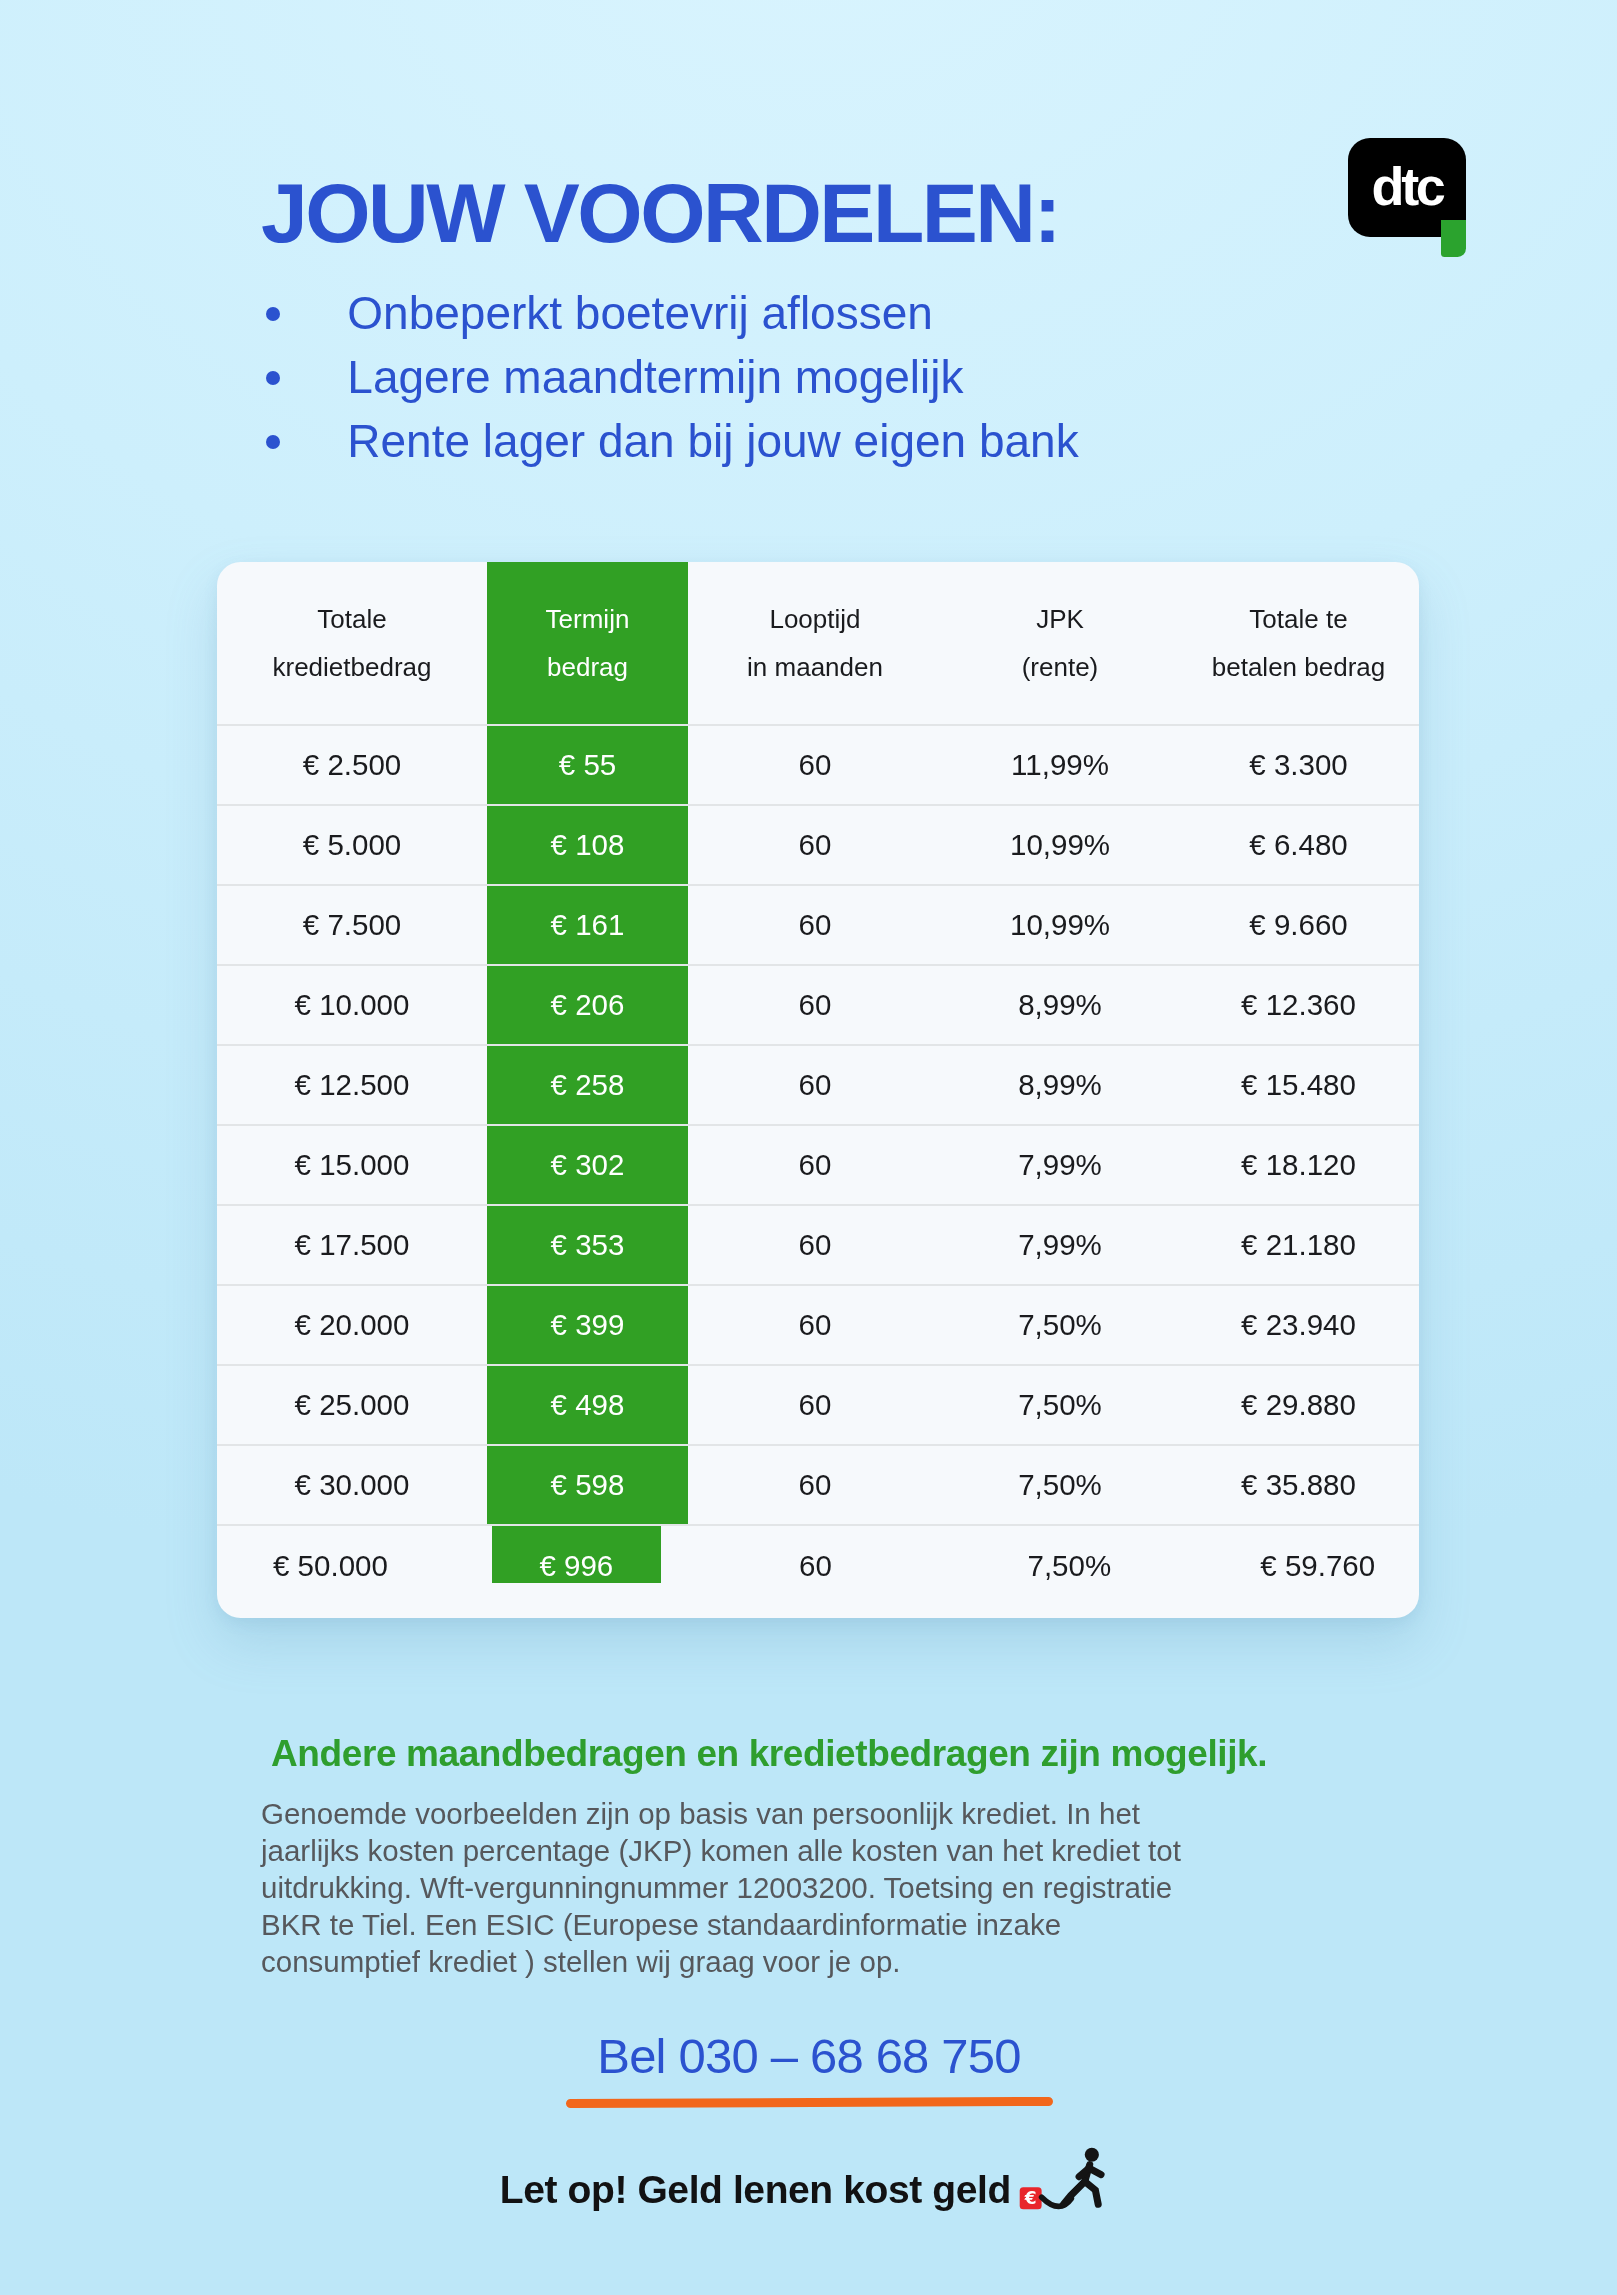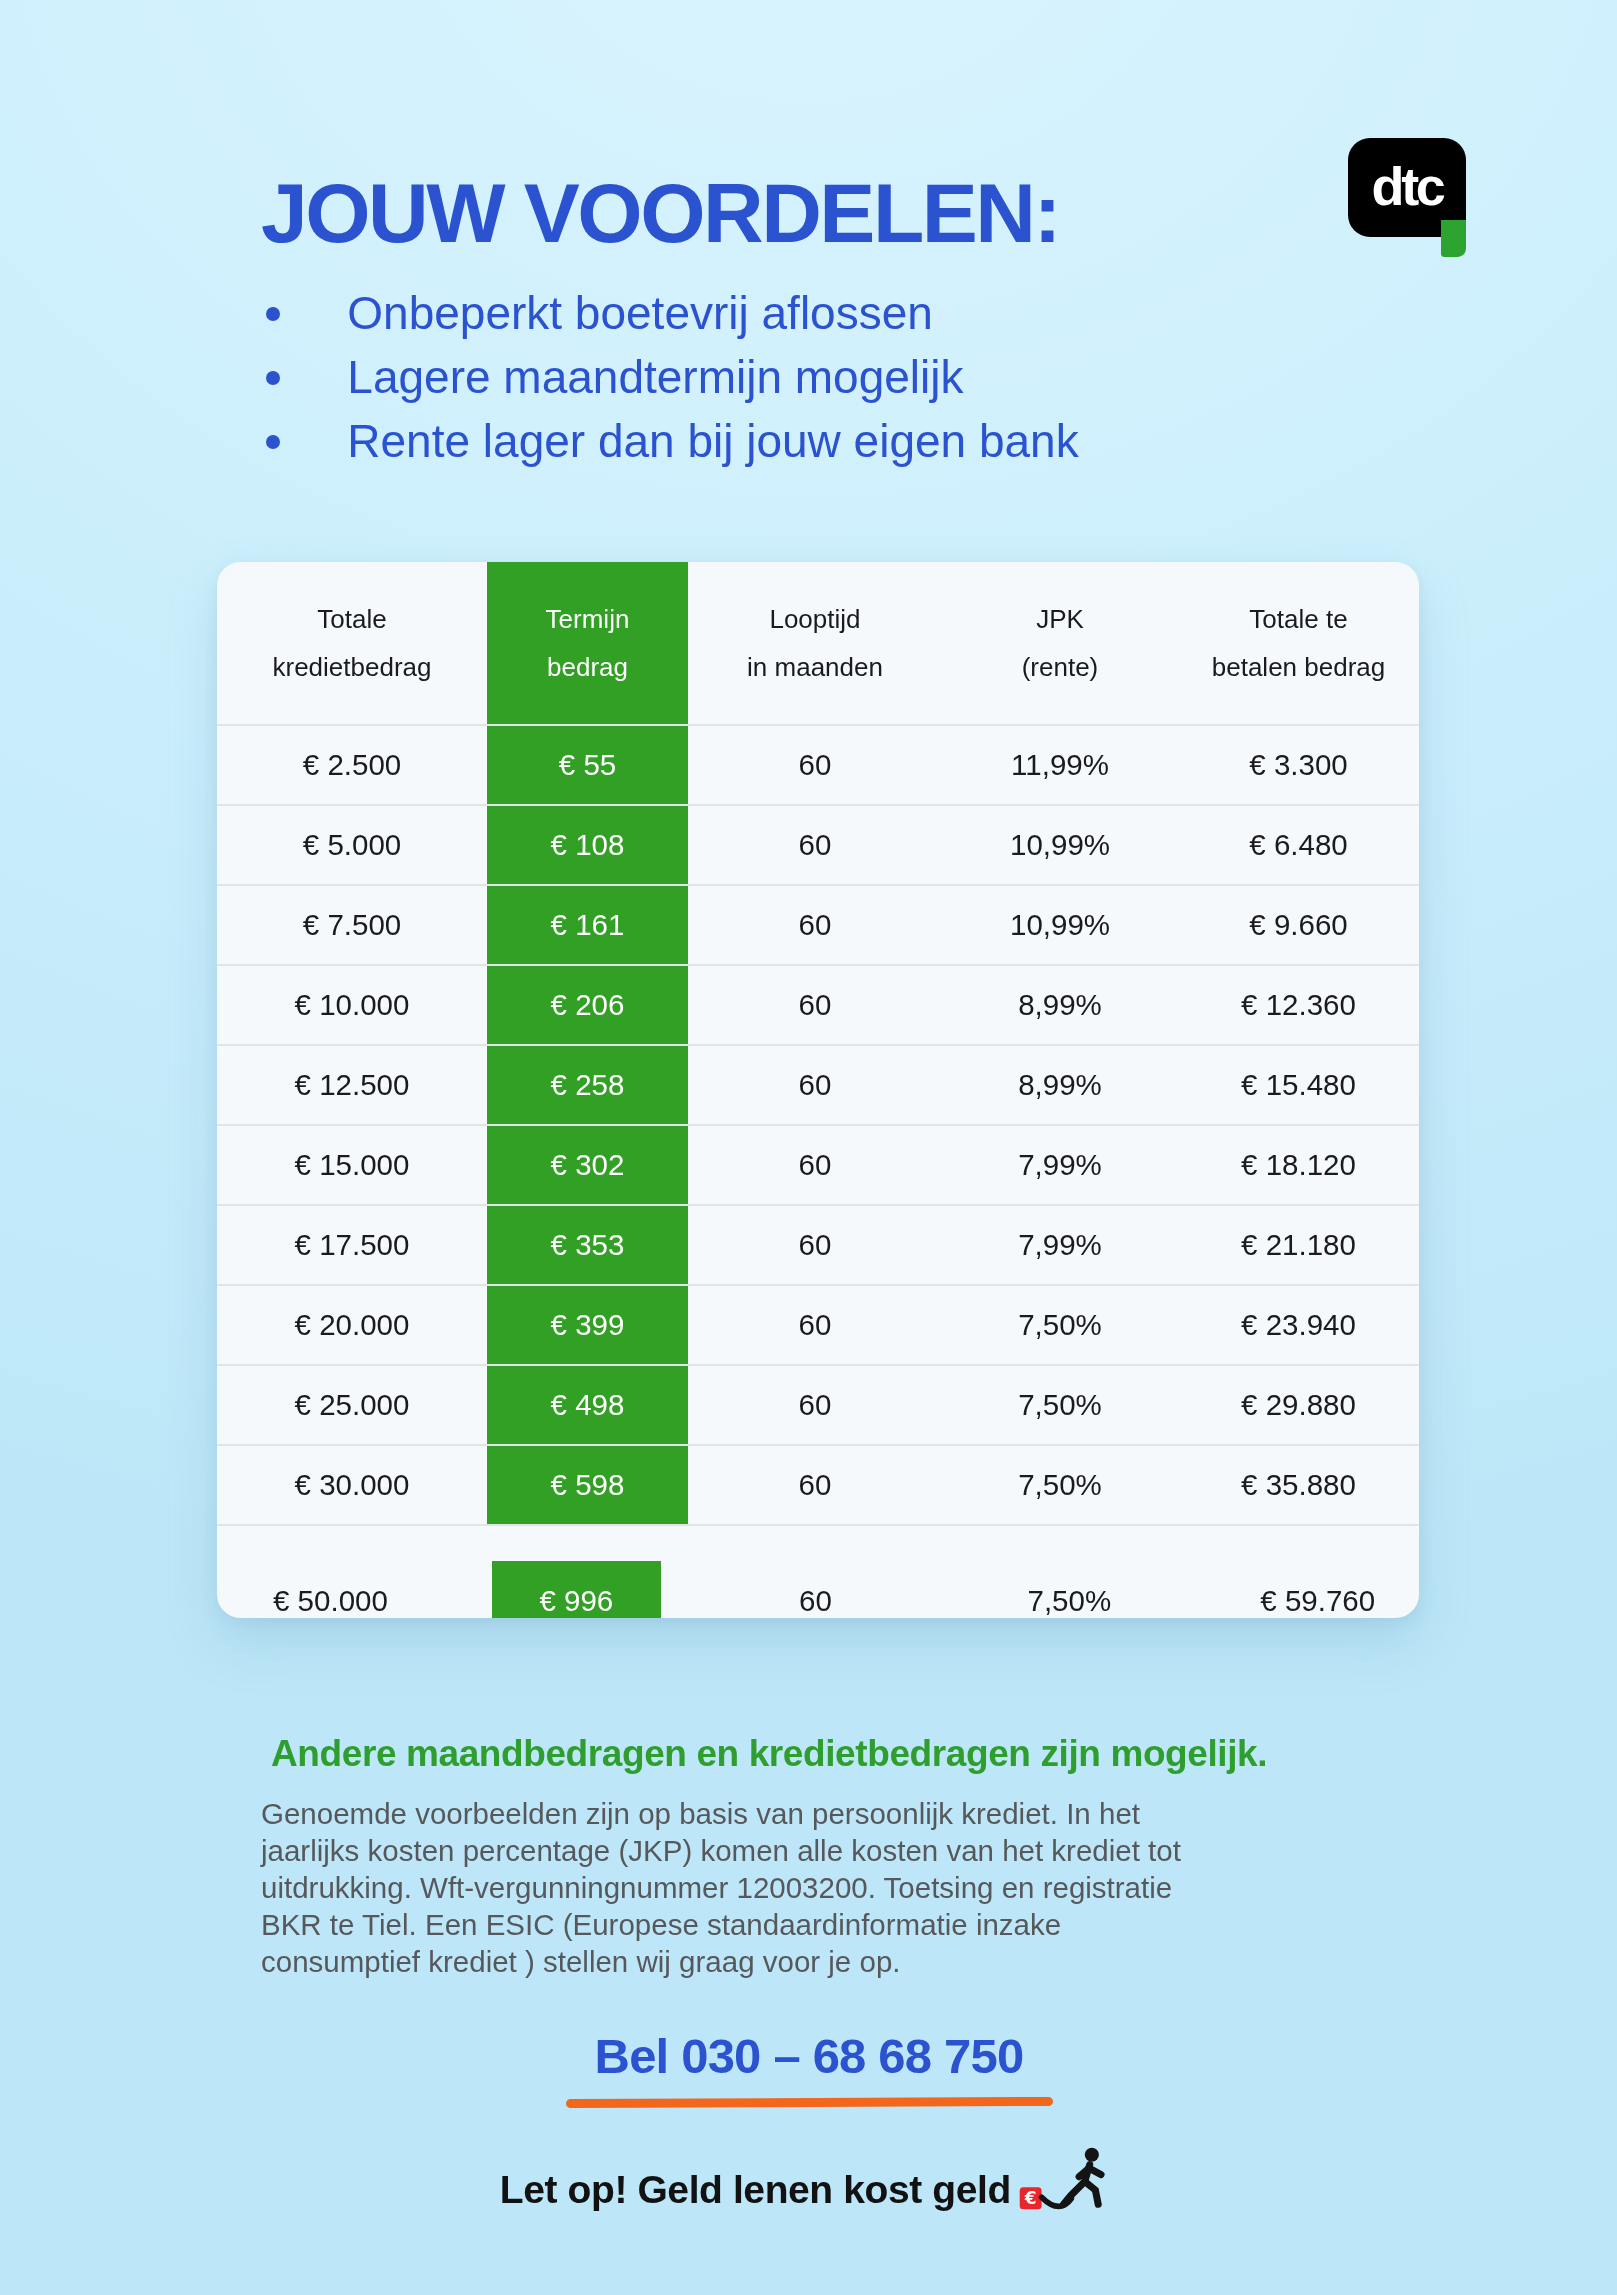--- a/index.html
+++ b/index.html
@@ -54,38 +54,38 @@
   .t-row{display:flex;width:100%;flex:0 0 auto;}
   .t-row + .t-row{border-top:2.5px solid #e2e5e7;}
   .cell{
     display:flex;flex-direction:column;justify-content:center;align-items:center;
     text-align:center;color:#1a1b1e;font-size:29.5px;
   }
   .c1{width:270px;} .c2{width:201px;} .c3{width:254px;} .c4{width:236px;} .c5{width:241px;}
   .t-head{height:162px;}
   .t-head .cell{font-weight:normal;font-size:26px;line-height:48px;align-items:center;}
   .t-data{height:78px;}
-  .t-last{flex:1 1 auto;align-items:flex-end;gap:48px;}
+  .t-last{flex:1 1 auto;align-items:flex-start;gap:48px;}
   .t-last .cell{justify-content:flex-start;padding-top:23px;}
   .green{background:#31a024;color:#ffffff;}
 
   
   .note-heading{
     position:absolute;left:261px;top:1733px;
     font-size:37px;font-weight:bold;color:#2f9e2e;letter-spacing:-0.4px;margin-left:10px;
   }
   .note-body{
     position:absolute;left:261px;top:1795px;
     font-size:29.5px;line-height:37px;color:#56585c;
   }
 
   
   .phone-wrap{position:absolute;left:0;top:2028px;width:100%;text-align:center;}
   .phone{
-    font-size:49px;font-weight:700;color:#2b52cf;letter-spacing:-0.8px;
+    font-size:49px;font-weight:400;color:#2b52cf;letter-spacing:-0.8px;
   }
   .underline{
     margin:13.5px auto 0 auto;width:487px;height:9.3px;border-radius:5px;
     background:#f2671c;transform:rotate(-0.25deg);
   }
 
   
   .footer{
     position:absolute;left:0;top:2151px;width:100%;
     display:flex;justify-content:center;align-items:center;gap:8.4px;

